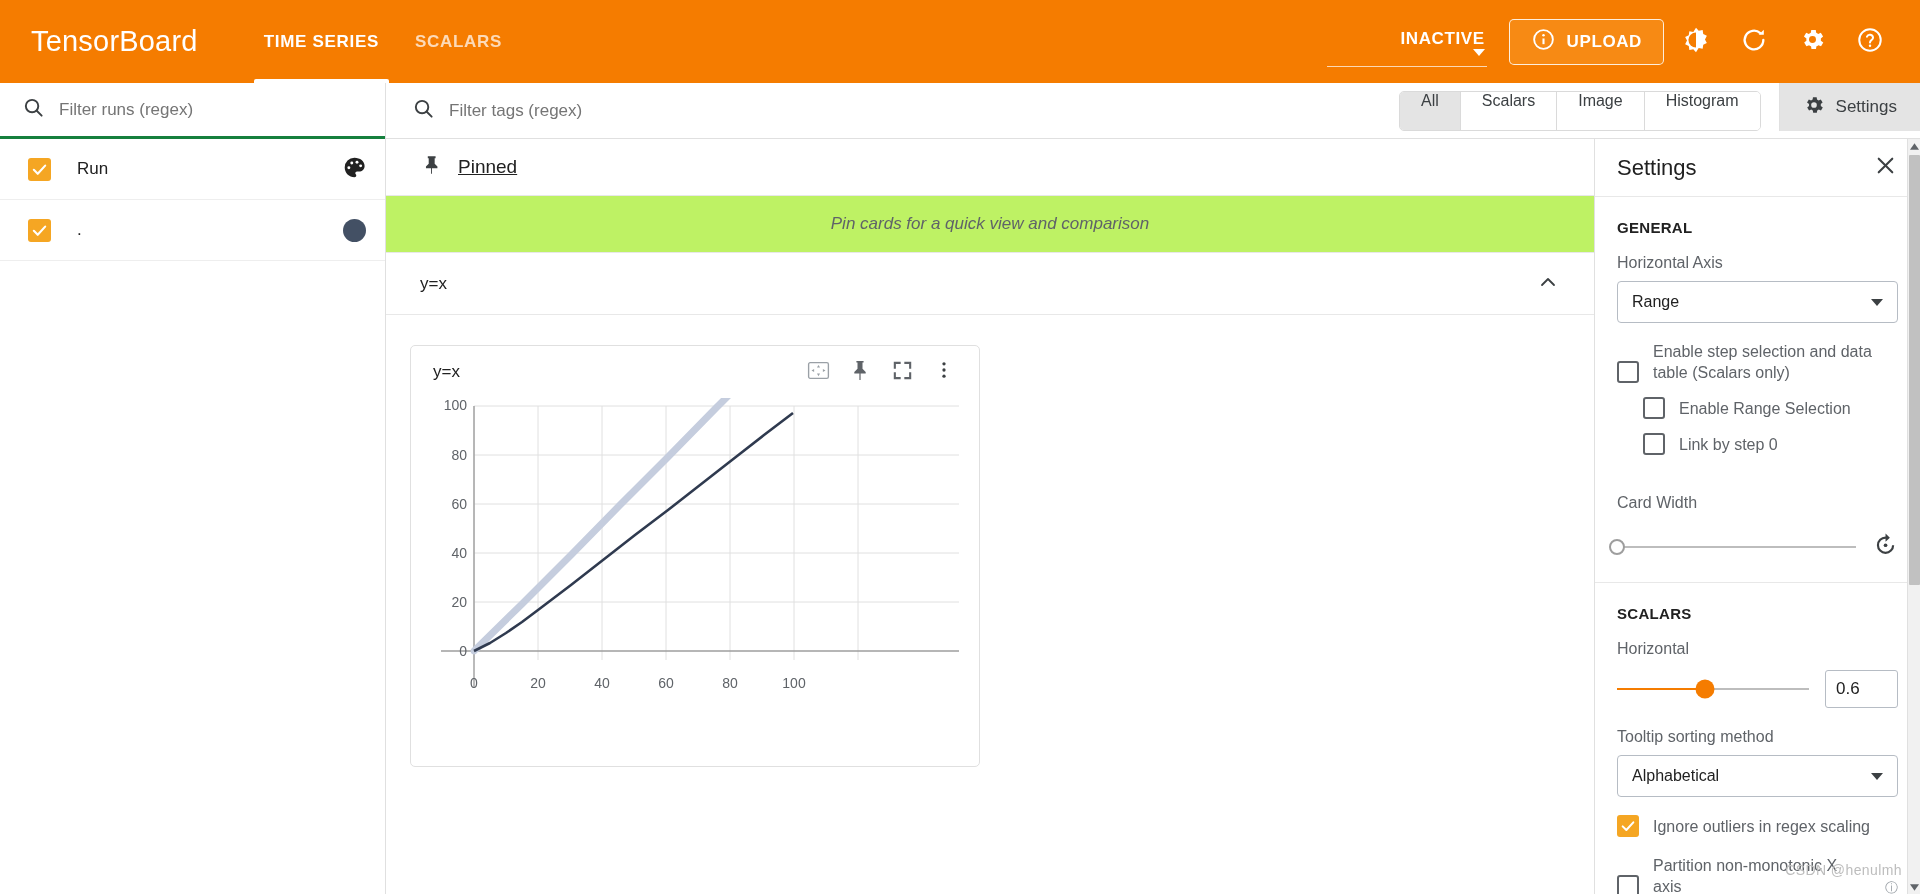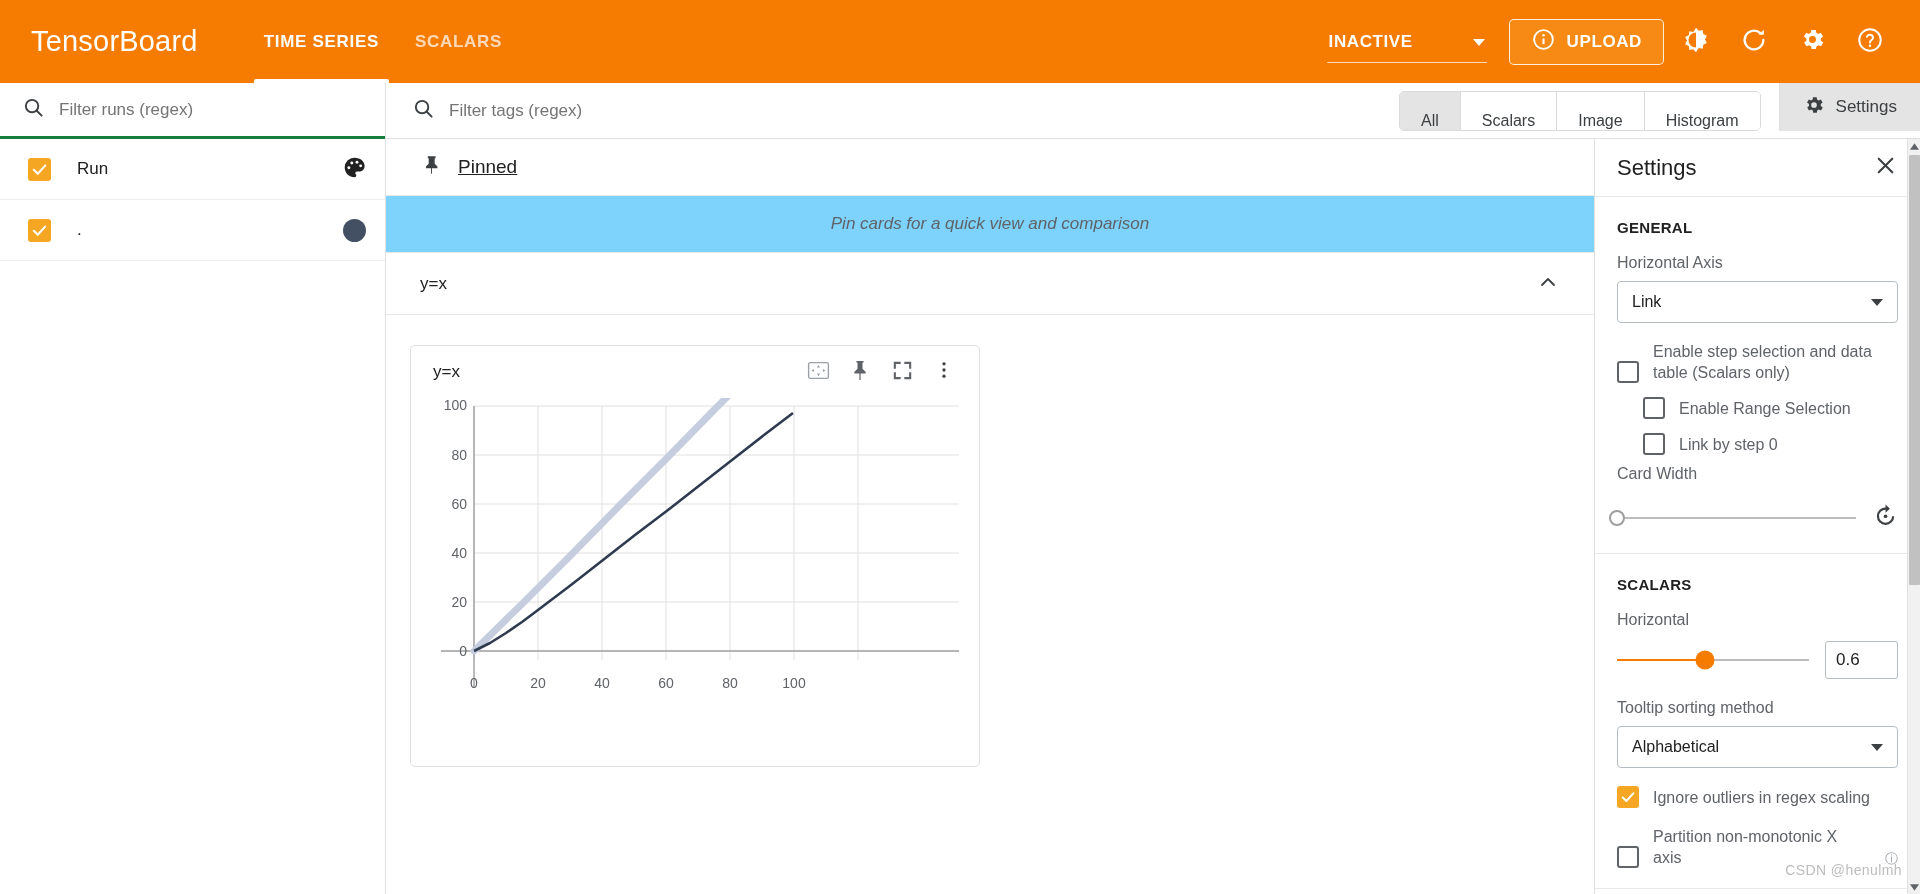--- a/index.html
+++ b/index.html
@@ -27,25 +27,25 @@
     position: relative; white-space: nowrap;
   }
   .nav-tab.active { color: #fff; }
   .nav-tab.active::after {
     content: ""; position: absolute; left: 8px; right: 8px; bottom: 0;
     height: 4px; background: #fff; border-radius: 2px 2px 0 0;
   }
   .appbar-spacer { flex: 1; }
 
   .status-select {
-    display: flex; align-items: center; color: #fff;
+    display: flex; align-items: flex-end; color: #fff;
     font-size: 17px; font-weight: 700; letter-spacing: .6px;
     border-bottom: 1px solid rgba(255,255,255,.7);
     padding: 4px 2px 10px 2px; min-width: 160px; cursor: pointer;
-    justify-content: space-between; margin-right: 22px; position: relative; top: 4px;
+    justify-content: space-between; margin-right: 22px; position: relative; top: 4px; flex-direction: column;
   }
   .caret-down {
     width: 0; height: 0; border-left: 6px solid transparent;
     border-right: 6px solid transparent; border-top: 7px solid #fff;
     margin-left: 26px;
   }
 
   .upload-btn {
     display: flex; align-items: center; gap: 11px;
     border: 1px solid rgba(255,255,255,.85); border-radius: 5px;
@@ -98,21 +98,21 @@
   .tag-search input {
     border: none; outline: none; font-size: 17px; color: #555;
     font-family: "Liberation Sans", sans-serif; width: 340px; background: transparent;
   }
   .tag-search input::placeholder { color: #757575; }
   .toggle-group {
     display: flex; border: 1px solid #dadada; border-radius: 5px;
     overflow: hidden; height: 40px; margin-right: 18px;
   }
   .toggle-item {
-    padding: 0 21px; display: flex; align-items: flex-end; font-size: 16px;
+    padding: 0 21px; display: flex; align-items: flex-start; font-size: 16px;
     color: #3c4043; background: #fff; cursor: pointer;
     border-right: 1px solid #dadada;
   }
   .toggle-item:last-child { border-right: none; }
   .toggle-item.selected { background: #e4e4e4; }
   .settings-btn {
     display: flex; align-items: center; gap: 11px; height: 48px;
     background: #e4e4e4; padding: 0 23px; font-size: 17px; color: #3c4043;
     cursor: pointer; margin-right: 0; align-self: stretch;
     border-left: 1px solid #e0e0e0;
@@ -122,21 +122,21 @@
   .content {
     position: absolute; top: 139px; left: 386px; width: 1208px; height: 755px;
     background: #fff; overflow: hidden;
   }
   .pinned-header {
     height: 57px; display: flex; align-items: center; gap: 16px;
     padding-left: 34px; border-bottom: 1px solid #e8e8e8; background: #fff;
   }
   .pinned-title { font-size: 19px; color: #212121; text-decoration: underline; }
   .pinned-empty {
-    height: 57px; background: #7dd3fc; display: flex; align-items: center;
+    height: 57px; background: #bef264; display: flex; align-items: center;
     justify-content: center; font-style: italic; font-size: 17px; color: #5f6368;
     border-bottom: 1px solid #e8e8e8;
   }
   .group-header {
     height: 62px; display: flex; align-items: center; justify-content: space-between;
     padding: 0 34px; border-bottom: 1px solid #e8e8e8; background: #fff; cursor: pointer;
   }
   .group-title { font-size: 17px; color: #212121; }
   .cards-area { padding: 30px 0 0 24px; }
 
@@ -520,40 +520,40 @@
     </span>
   </div>
 
   <div class="sp-body">
 
     <div class="sp-section">
       <div class="sp-section-title">GENERAL</div>
 
       <div class="sp-label">Horizontal Axis</div>
       <div class="sp-select">
-        <span>Link</span>
+        <span>Range</span>
         <span class="sel-caret"></span>
       </div>
 
       <div class="cb-row">
         <span class="cb-empty"></span>
         <span class="cb-text">Enable step selection and data table (Scalars only)</span>
       </div>
 
       <div class="cb-row indent">
         <span class="cb-empty"></span>
         <span class="cb-text">Enable Range Selection</span>
       </div>
 
       <div class="cb-row indent">
         <span class="cb-empty"></span>
         <span class="cb-text">Link by step 0</span>
       </div>
 
-      <div class="sp-label" style="margin-top:10px">Card Width</div>
+      <div class="sp-label" style="margin-top:39px">Card Width</div>
       <div class="slider-row">
         <span class="track">
           <span class="thumb hollow" style="left:0%"></span>
         </span>
         <span class="reset-icon">
           <span>
             <svg width="26" height="26" viewBox="0 0 24 24" fill="#3c4043">
               <path d="M12.5 4.2a8 8 0 108 8h-2a6 6 0 11-6-6v2.9l4-3.9-4-3.9z"></path>
               <circle cx="12.5" cy="12.2" r="1.7"></circle>
             </svg>

